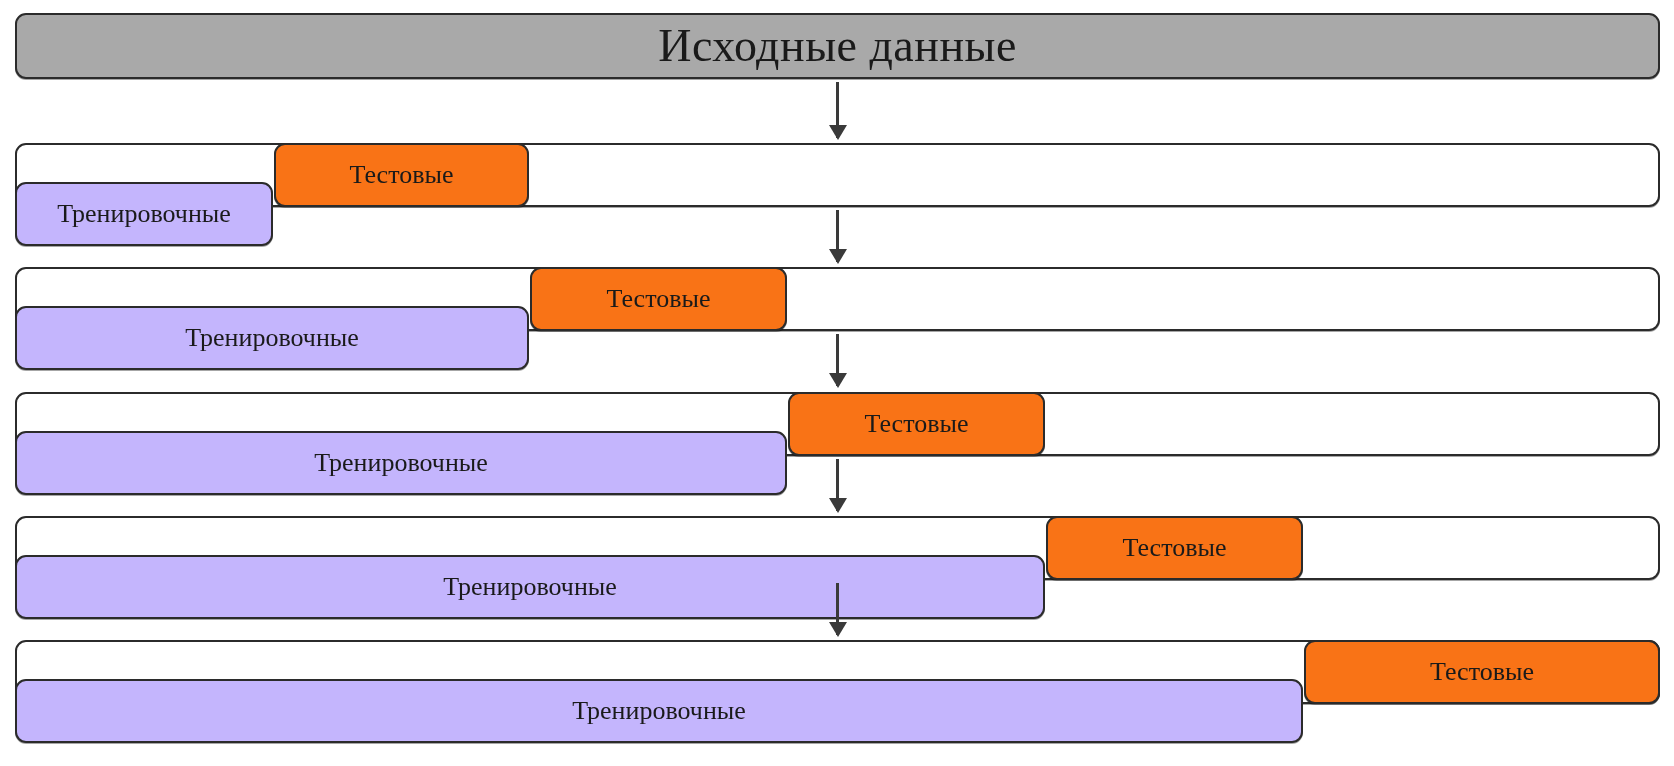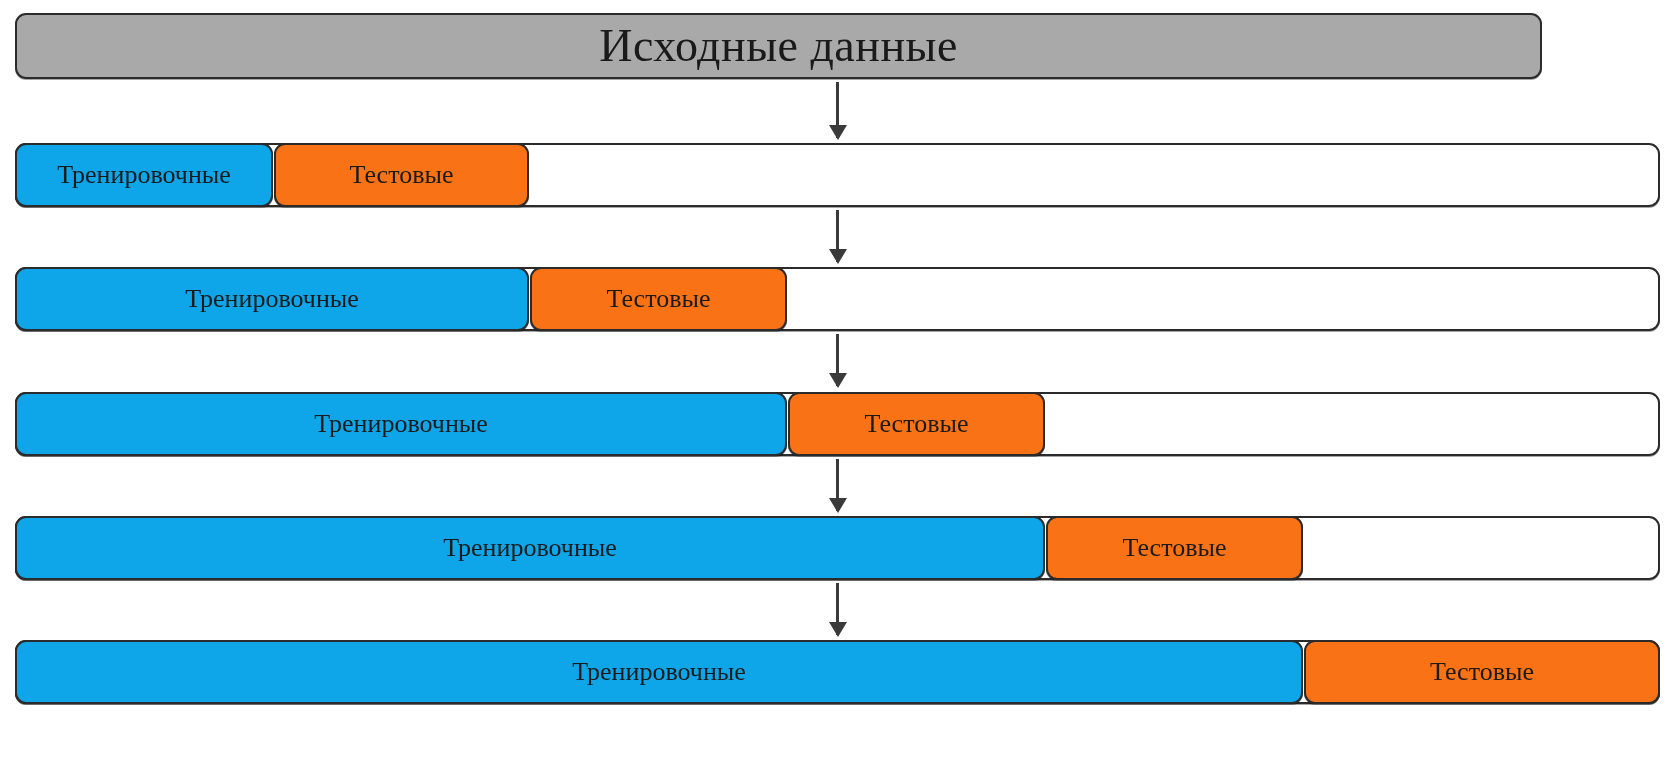--- a/index.html
+++ b/index.html
@@ -55,21 +55,22 @@
     position: absolute;
     box-sizing: border-box;
     border: 2.5px solid #2b2b2b;
     border-radius: 11px;
     display: flex;
     align-items: center;
     justify-content: center;
     box-shadow: 0 1px 0 0 rgba(0,0,0,0.35);
   }
   .seg-train {
-    background: #0ea5e9;
+    background: #c4b5fd;
+    margin-top: 39px;
   }
   .seg-test {
     background: #f97316;
   }
   .seg-label {
     font-size: 26px;
     color: #1a1a1a;
     line-height: 1;
     white-space: nowrap;
   }
@@ -91,21 +92,21 @@
     border-left: 9px solid transparent;
     border-right: 9px solid transparent;
     border-top: 15px solid #3a3a3a;
   }
 </style>
 </head>
 <body>
 
 <div id="diagram">
 
-  <div class="bar header-bar" style="left:15px; top:13px; width:1527px; height:66px;">
+  <div class="bar header-bar" style="left:15px; top:13px; width:1645px; height:66px;">
     <span class="header-label">Исходные данные</span>
   </div>
 
   <div class="arrow" style="left:836px; top:82px; height:56px;"></div>
 
   <div class="bar track" style="left:15px; top:143px; width:1645px; height:64px;"></div>
   <div class="seg seg-train" style="left:15px; top:143px; width:258px; height:64px;">
     <span class="seg-label">Тренировочные</span>
   </div>
   <div class="seg seg-test" style="left:274px; top:143px; width:255px; height:64px;">

